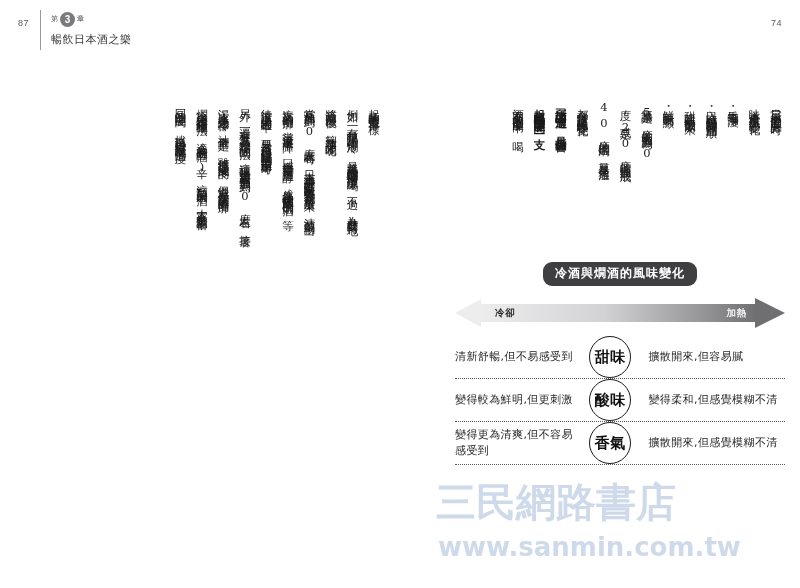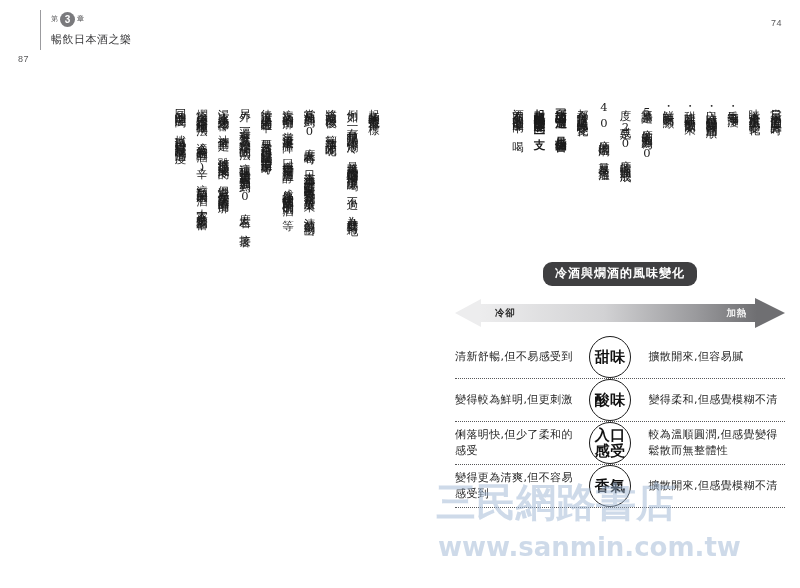--- a/index.html
+++ b/index.html
@@ -19,21 +19,21 @@
   }
 
   
   .folio {
     position: absolute;
     font-family: "Liberation Sans", sans-serif;
     font-size: 9px;
     color: #58585a;
     letter-spacing: .5px;
   }
-  .folio-left  { left: 18px;  top: 18px; margin-top: 36px; }
+  .folio-left  { left: 18px;  top: 18px; }
   .folio-right { right: 18px; top: 18px; }
 
   .chaptermark {
     position: absolute;
     left: 40px;
     top: 10px;
     padding-left: 10px;
     border-left: 1px solid #9b9b9e;
     height: 40px;
   }
@@ -252,30 +252,20 @@
           <div class="cell-right">擴散開來,但容易膩</div>
         </div>
         <div class="trow">
           <div class="cell-left">變得較為鮮明,但更刺激</div>
           <div class="cell-mid">
             <div class="bubble">酸味</div>
           </div>
           <div class="cell-right">變得柔和,但感覺模糊不清</div>
         </div>
         <div class="trow">
-          <div class="cell-left">俐落明快,但少了柔和的感受</div>
-          <div class="cell-mid">
-            <div class="bubble">
-              <span>入口</span>
-              <span>感受</span>
-            </div>
-          </div>
-          <div class="cell-right">較為溫順圓潤,但感覺變得鬆散而無整體性</div>
-        </div>
-        <div class="trow">
           <div class="cell-left">變得更為清爽,但不容易感受到</div>
           <div class="cell-mid">
             <div class="bubble">香氣</div>
           </div>
           <div class="cell-right">擴散開來,但感覺模糊不清</div>
         </div>
       </div>
   </div>
 
   <svg class="watermark" viewBox="0 0 360 110">

